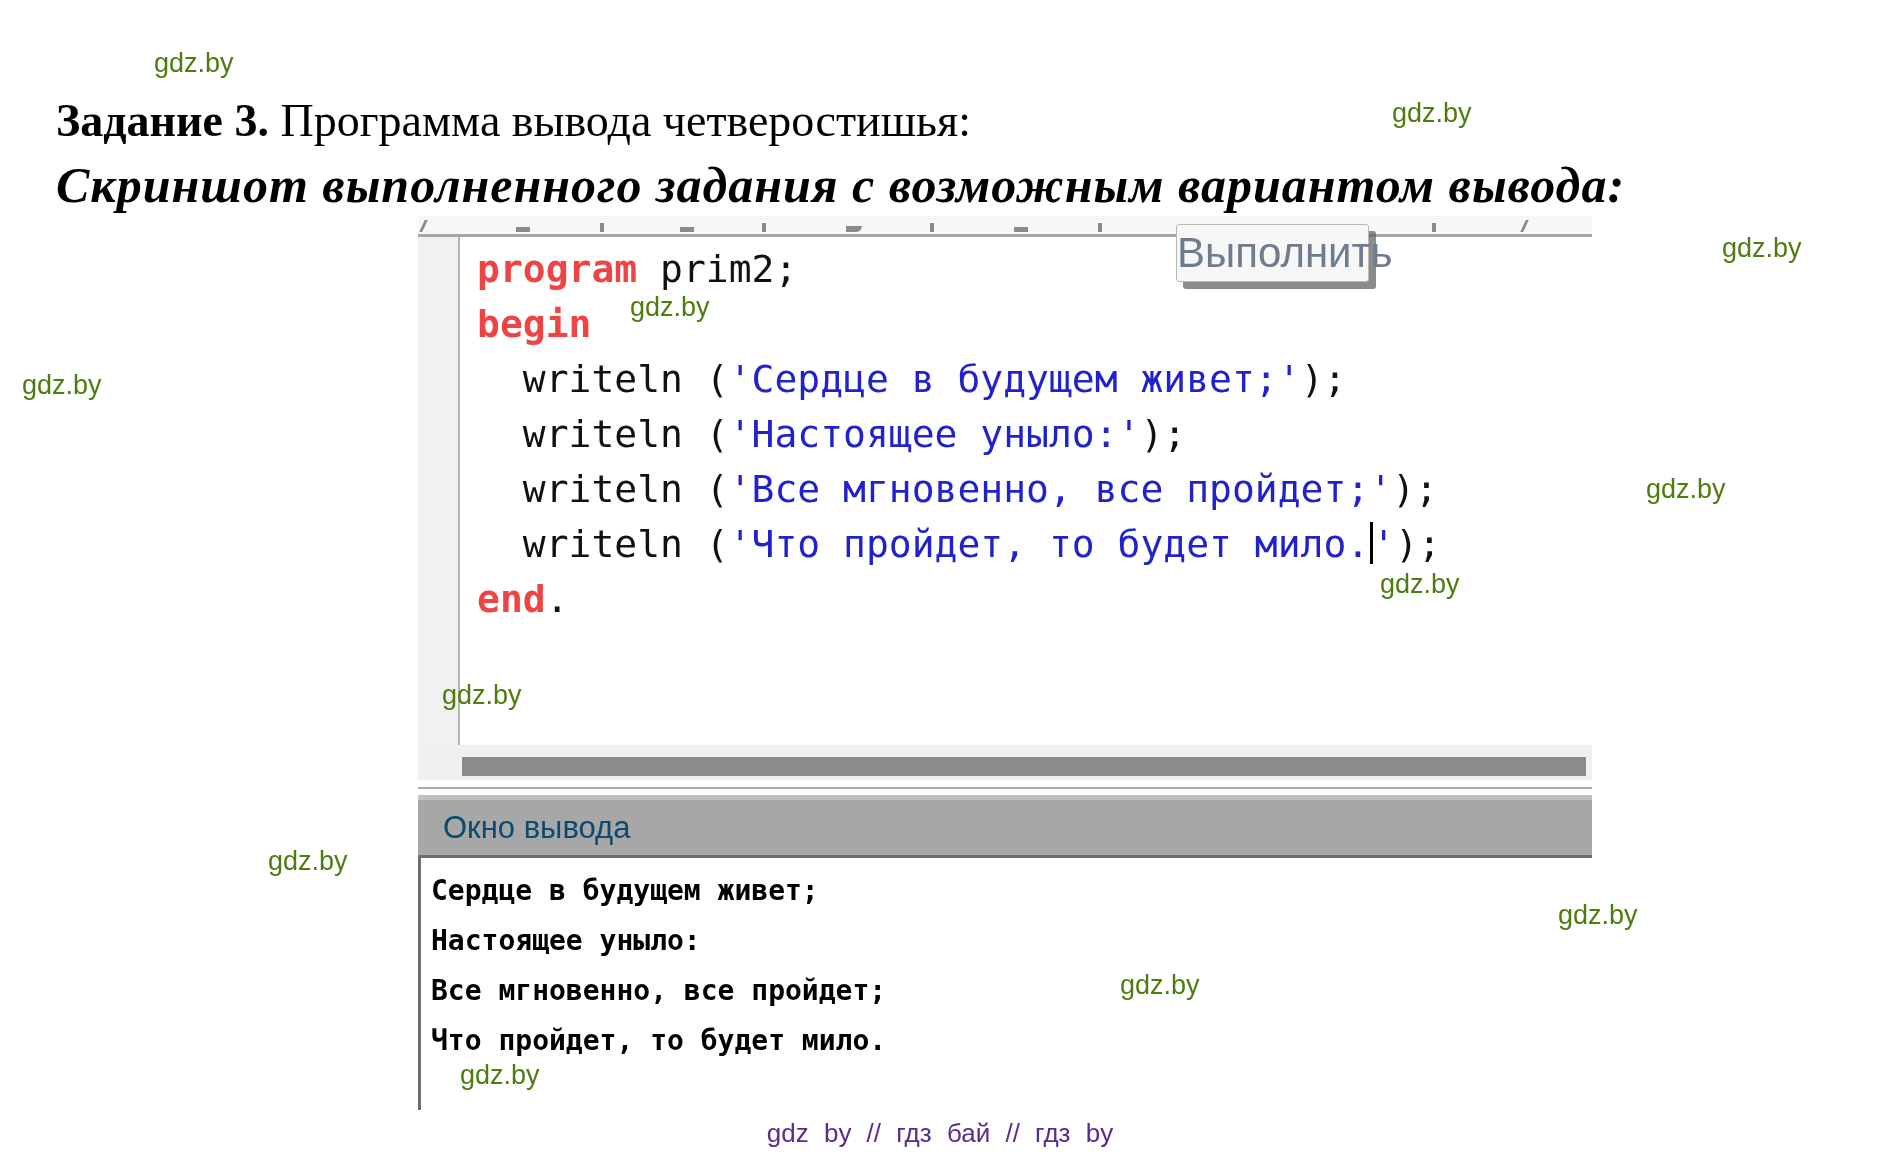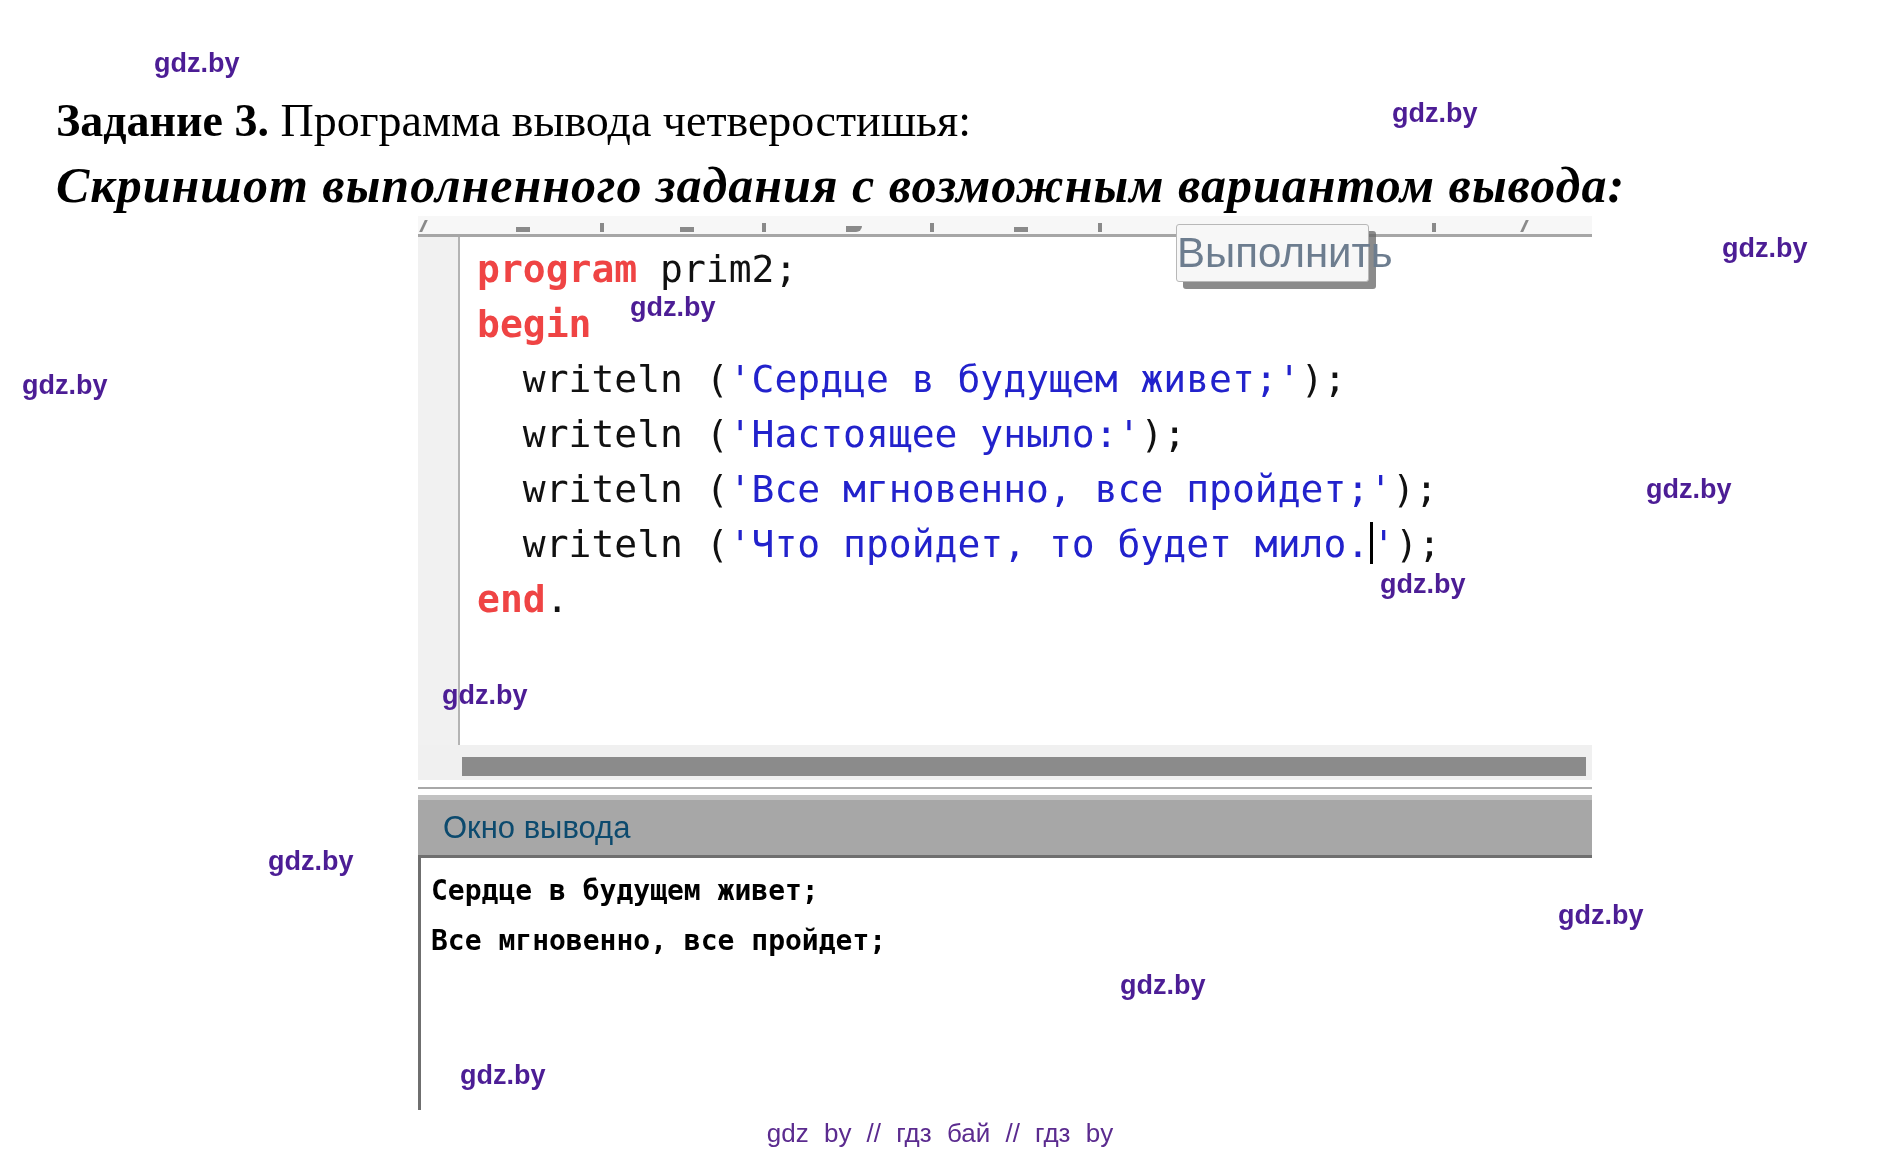--- a/index.html
+++ b/index.html
@@ -4,21 +4,21 @@
 <style>
   html,body{margin:0;padding:0;background:#ffffff;}
   .canvas{position:relative;width:1880px;height:1161px;background:#ffffff;overflow:hidden;
           font-family:"Liberation Sans",sans-serif;}
 
   
   .banner{position:absolute;left:0;top:2px;width:100%;text-align:center;
           font-size:29px;color:var(--banner-color,#2ec72e);}
 
   
-  .wm{position:absolute;font-size:27px;color:#4c1d95;z-index:20;white-space:nowrap;font-weight:bold;}
+  .wm{position:absolute;font-size:27px;color:#4d7c0f;z-index:20;white-space:nowrap;}
 
   
   .title-line{position:absolute;left:56px;top:94px;white-space:nowrap;
               font-family:"Liberation Serif",serif;font-size:46px;color:#000;}
   .title-bold{font-weight:bold;}
   .subtitle{position:absolute;left:56px;top:156px;white-space:nowrap;
             font-family:"Liberation Serif",serif;font-style:italic;font-weight:bold;
             font-size:50px;letter-spacing:1px;color:#000;}
 
   
@@ -99,21 +99,21 @@
   <div class="hscroll">
     <div class="hthumb"></div>
   </div>
   <div class="editor-bottom-line"></div>
 
   <div class="outhdr">
     <span>Окно вывода</span>
   </div>
 
   <div class="outwin">
-    <div class="outtext"><div class="out-line">Сердце в будущем живет;</div><div class="out-line">Все мгновенно, все пройдет;</div></div>
+    <div class="outtext"><div class="out-line">Сердце в будущем живет;</div><div class="out-line">Настоящее уныло:</div><div class="out-line">Все мгновенно, все пройдет;</div><div class="out-line">Что пройдет, то будет мило.</div></div>
   </div>
 
   <div class="tooltip">Выполнить</div>
 
   <div class="wm" style="left:154px;top:48px;">gdz.by</div>
   <div class="wm" style="left:1392px;top:98px;">gdz.by</div>
   <div class="wm" style="left:1722px;top:233px;">gdz.by</div>
   <div class="wm" style="left:22px;top:370px;">gdz.by</div>
   <div class="wm" style="left:630px;top:292px;">gdz.by</div>
   <div class="wm" style="left:1646px;top:474px;">gdz.by</div>

